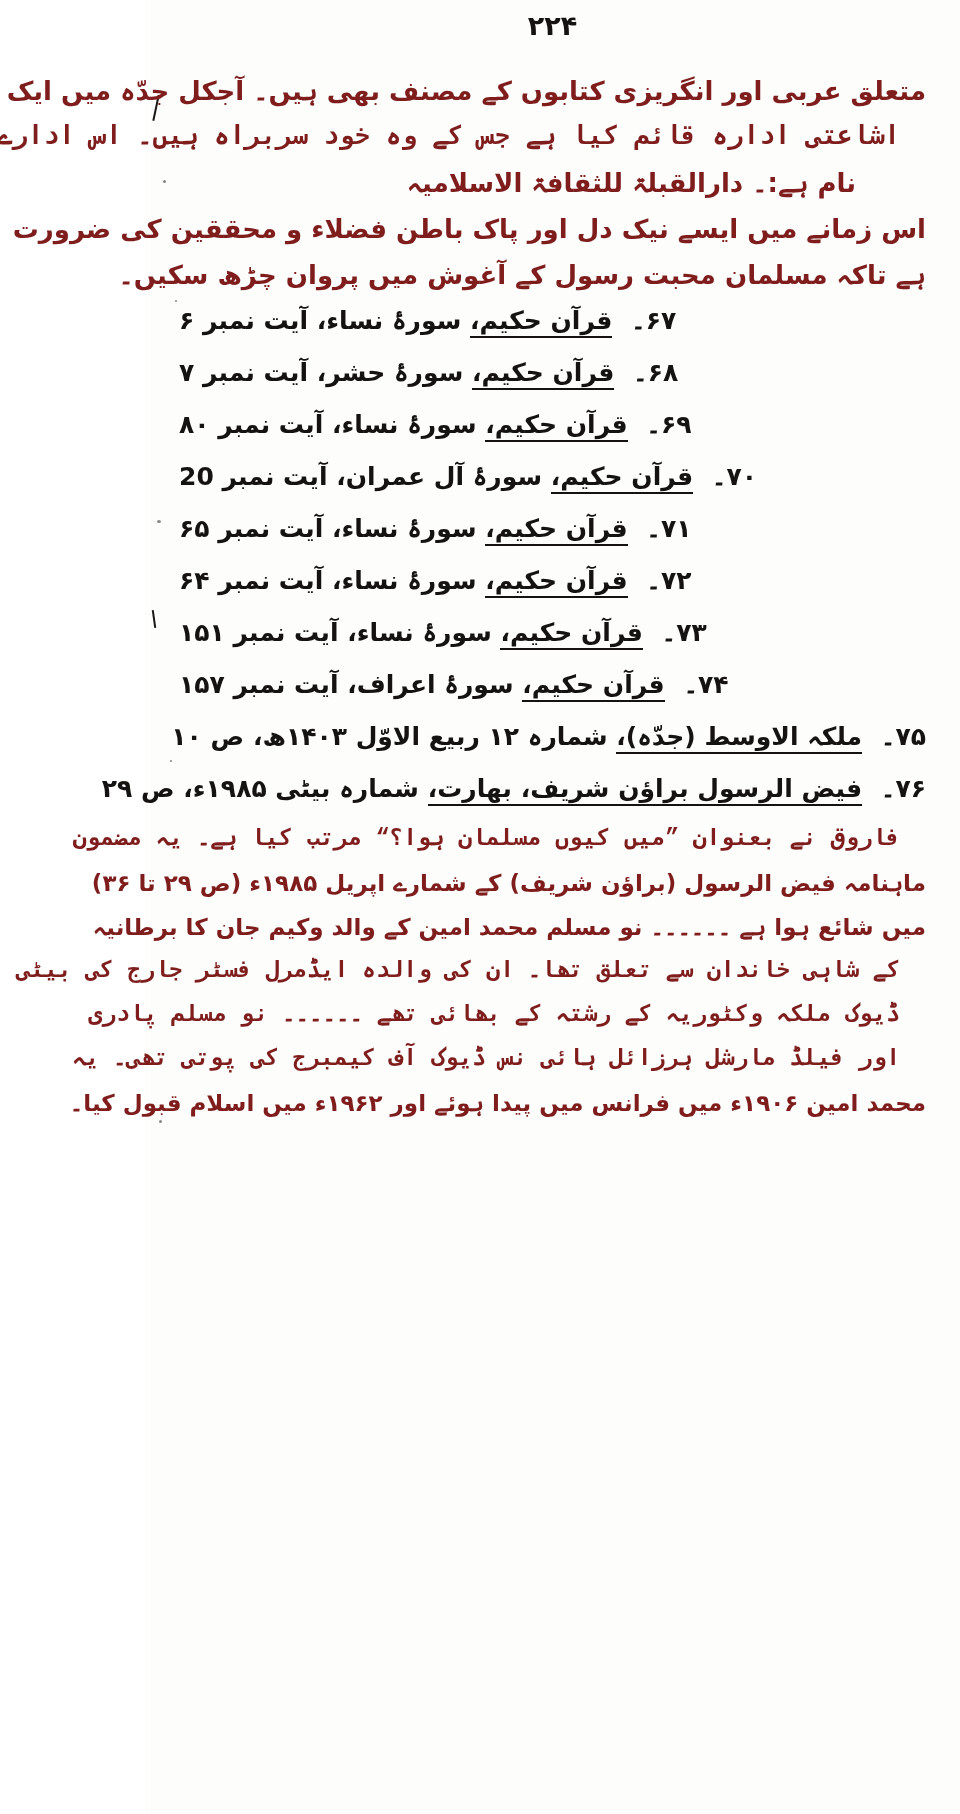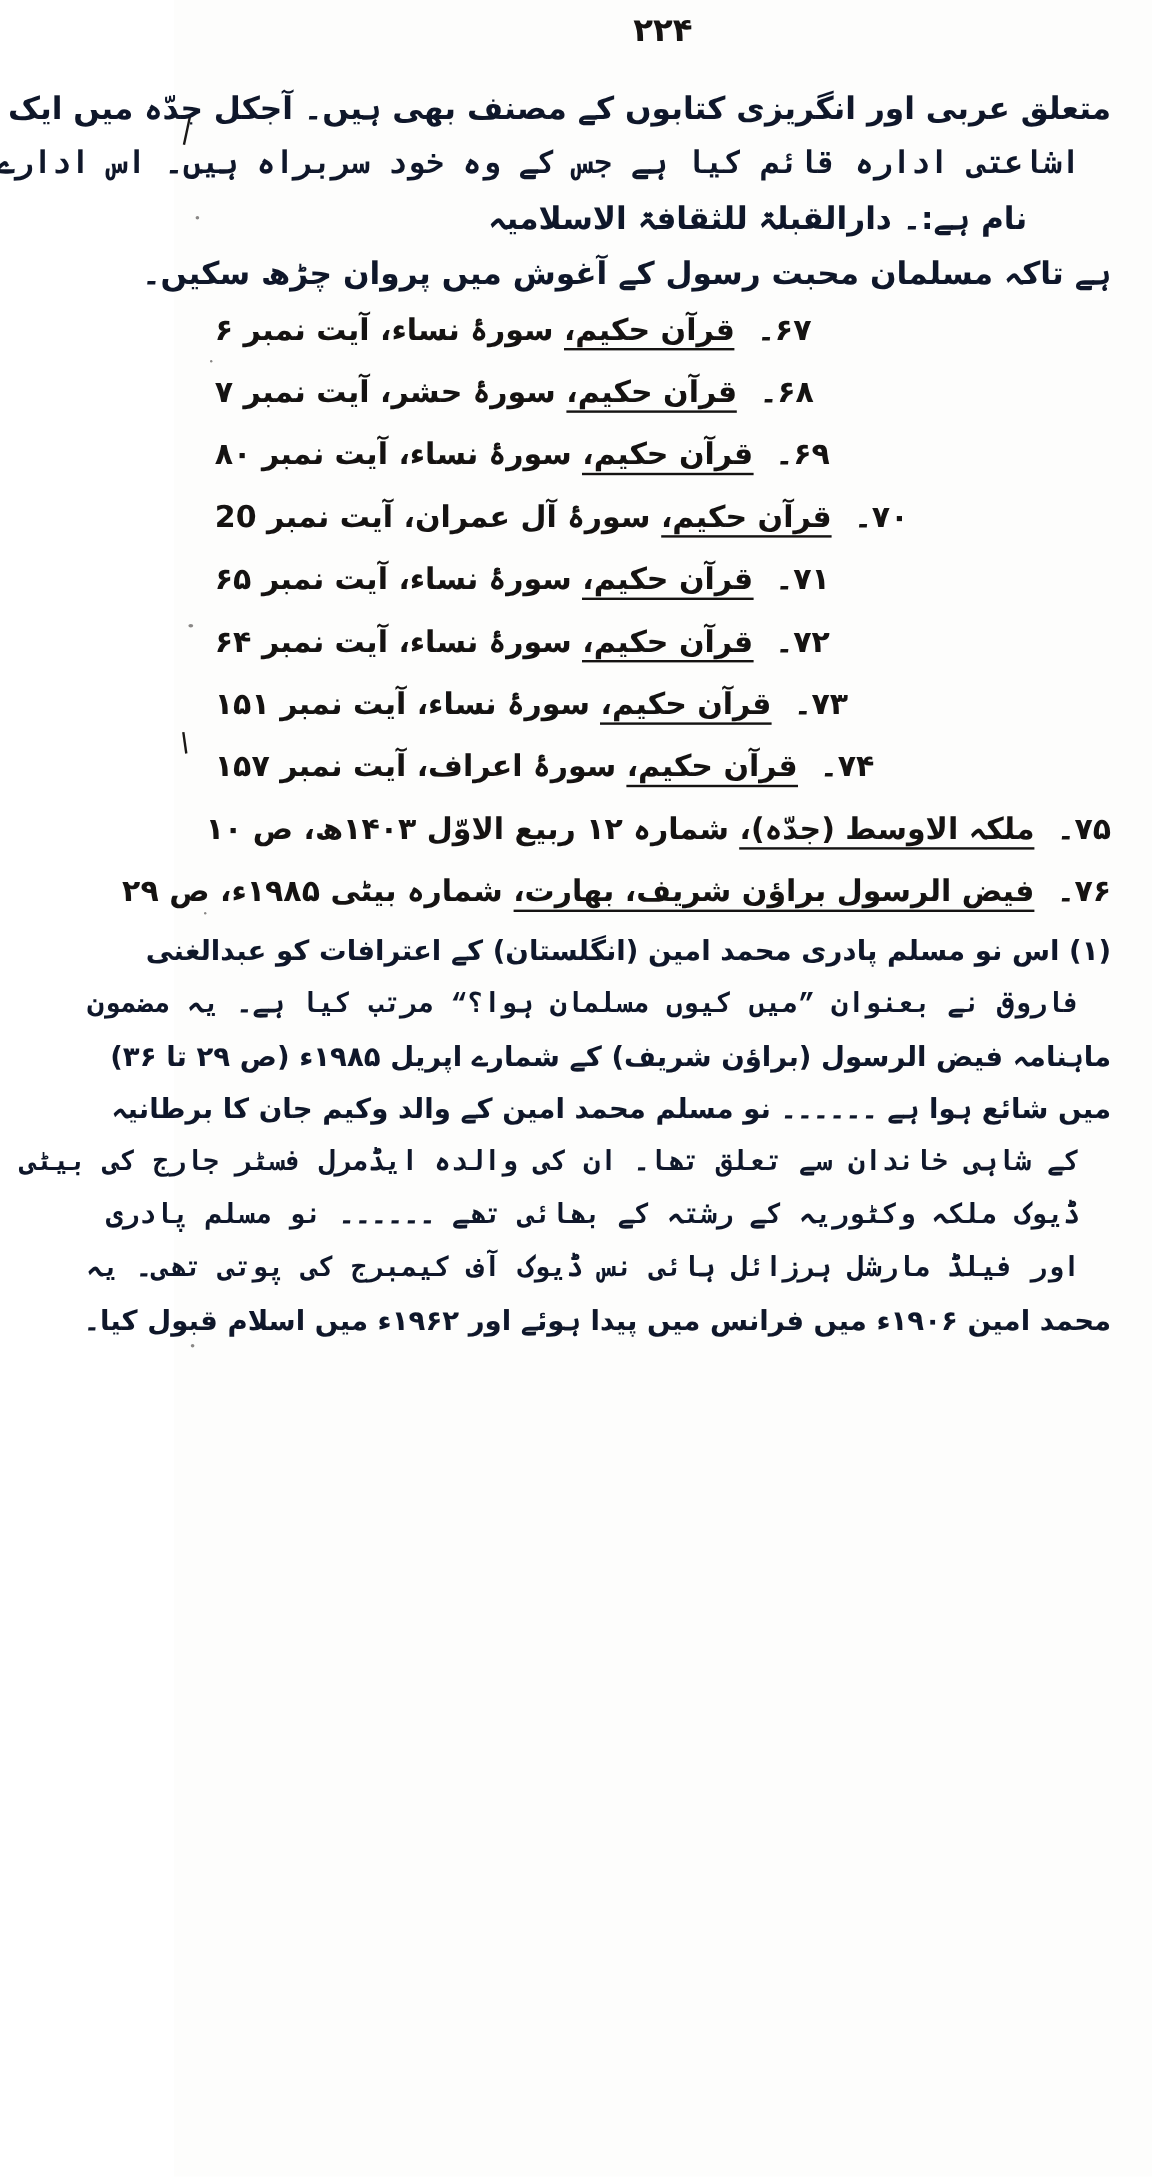--- a/index.html
+++ b/index.html
@@ -46,21 +46,21 @@
     position: absolute;
     top: 78px;
     right: 34px;
     left: 34px;
     direction: rtl;
   }
   .line {
     display: block;
     direction: rtl;
     text-align: right;
-    color: #0f172a;
+    color: #7f1d1d;
     font-size: 25px;
     line-height: 1.0;
     white-space: nowrap;
     font-weight: 600;
     font-family: "DejaVu Sans", sans-serif;
   }
   
   .para .line {
     margin-bottom: 20px;
     transform-origin: right center;
@@ -114,20 +114,21 @@
 
   <div class="body-block">
 
     <div class="para">
       <span class="line tall">متعلق عربی اور انگریزی کتابوں کے مصنف بھی ہیں۔ آجکل جدّہ میں ایک</span>
       <span class="line tall indent-1">اشاعتی ادارہ قائم کیا ہے جس کے وہ خود سربراہ ہیں۔ اس ادارے کا</span>
       <span class="line tall indent-2">نام ہے:۔   دارالقبلۃ للثقافۃ الاسلامیہ</span>
     </div>
 
     <div class="para">
+      <span class="line tall">اس زمانے میں ایسے نیک دل اور پاک باطن فضلاء و محققین کی ضرورت</span>
       <span class="line tall">ہے تاکہ مسلمان محبت رسول کے آغوش میں پروان چڑھ سکیں۔</span>
     </div>
 
     <div class="ref-list">
 
       <div class="ref-item">
         <span class="num">۶۷۔</span>
         <span class="underlined">قرآن حکیم،</span>
         <span>سورۂ نساء،</span>
         <span>آیت نمبر ۶</span>
@@ -192,21 +193,20 @@
       <div class="ref-item">
         <span class="num">۷۶۔</span>
         <span class="underlined">فیض الرسول براؤن شریف، بھارت،</span>
         <span>شمارہ بیٹی ۱۹۸۵ء،</span>
         <span>ص ۲۹</span>
       </div>
 
     </div>
 
     <div class="note-block">
-      <span class="line small"><span>(۱)</span> <span>اس نو مسلم پادری محمد امین (انگلستان) کے اعترافات کو عبدالغنی</span></span>
       <span class="line small indent-1">فاروق نے بعنوان ”میں کیوں مسلمان ہوا؟“ مرتب کیا ہے۔ یہ مضمون</span>
       <span class="line small">ماہنامہ فیض الرسول (براؤن شریف) کے شمارے اپریل ۱۹۸۵ء (ص ۲۹ تا ۳۶)</span>
       <span class="line small">میں شائع ہوا ہے ۔۔۔۔۔۔ نو مسلم محمد امین کے والد وکیم جان کا برطانیہ</span>
       <span class="line small indent-1">کے شاہی خاندان سے تعلق تھا۔ ان کی والدہ ایڈمرل فسٹر جارج کی بیٹی</span>
       <span class="line small indent-1">ڈیوک ملکہ وکٹوریہ کے رشتہ کے بھائی تھے ۔۔۔۔۔۔ نو مسلم پادری</span>
       <span class="line small indent-1">اور فیلڈ مارشل ہرزائل ہائی نس ڈیوک آف کیمبرج کی پوتی تھی۔ یہ</span>
       <span class="line small">محمد امین ۱۹۰۶ء میں فرانس میں پیدا ہوئے اور ۱۹۶۲ء میں اسلام قبول کیا۔</span>
     </div>
 
   </div>

